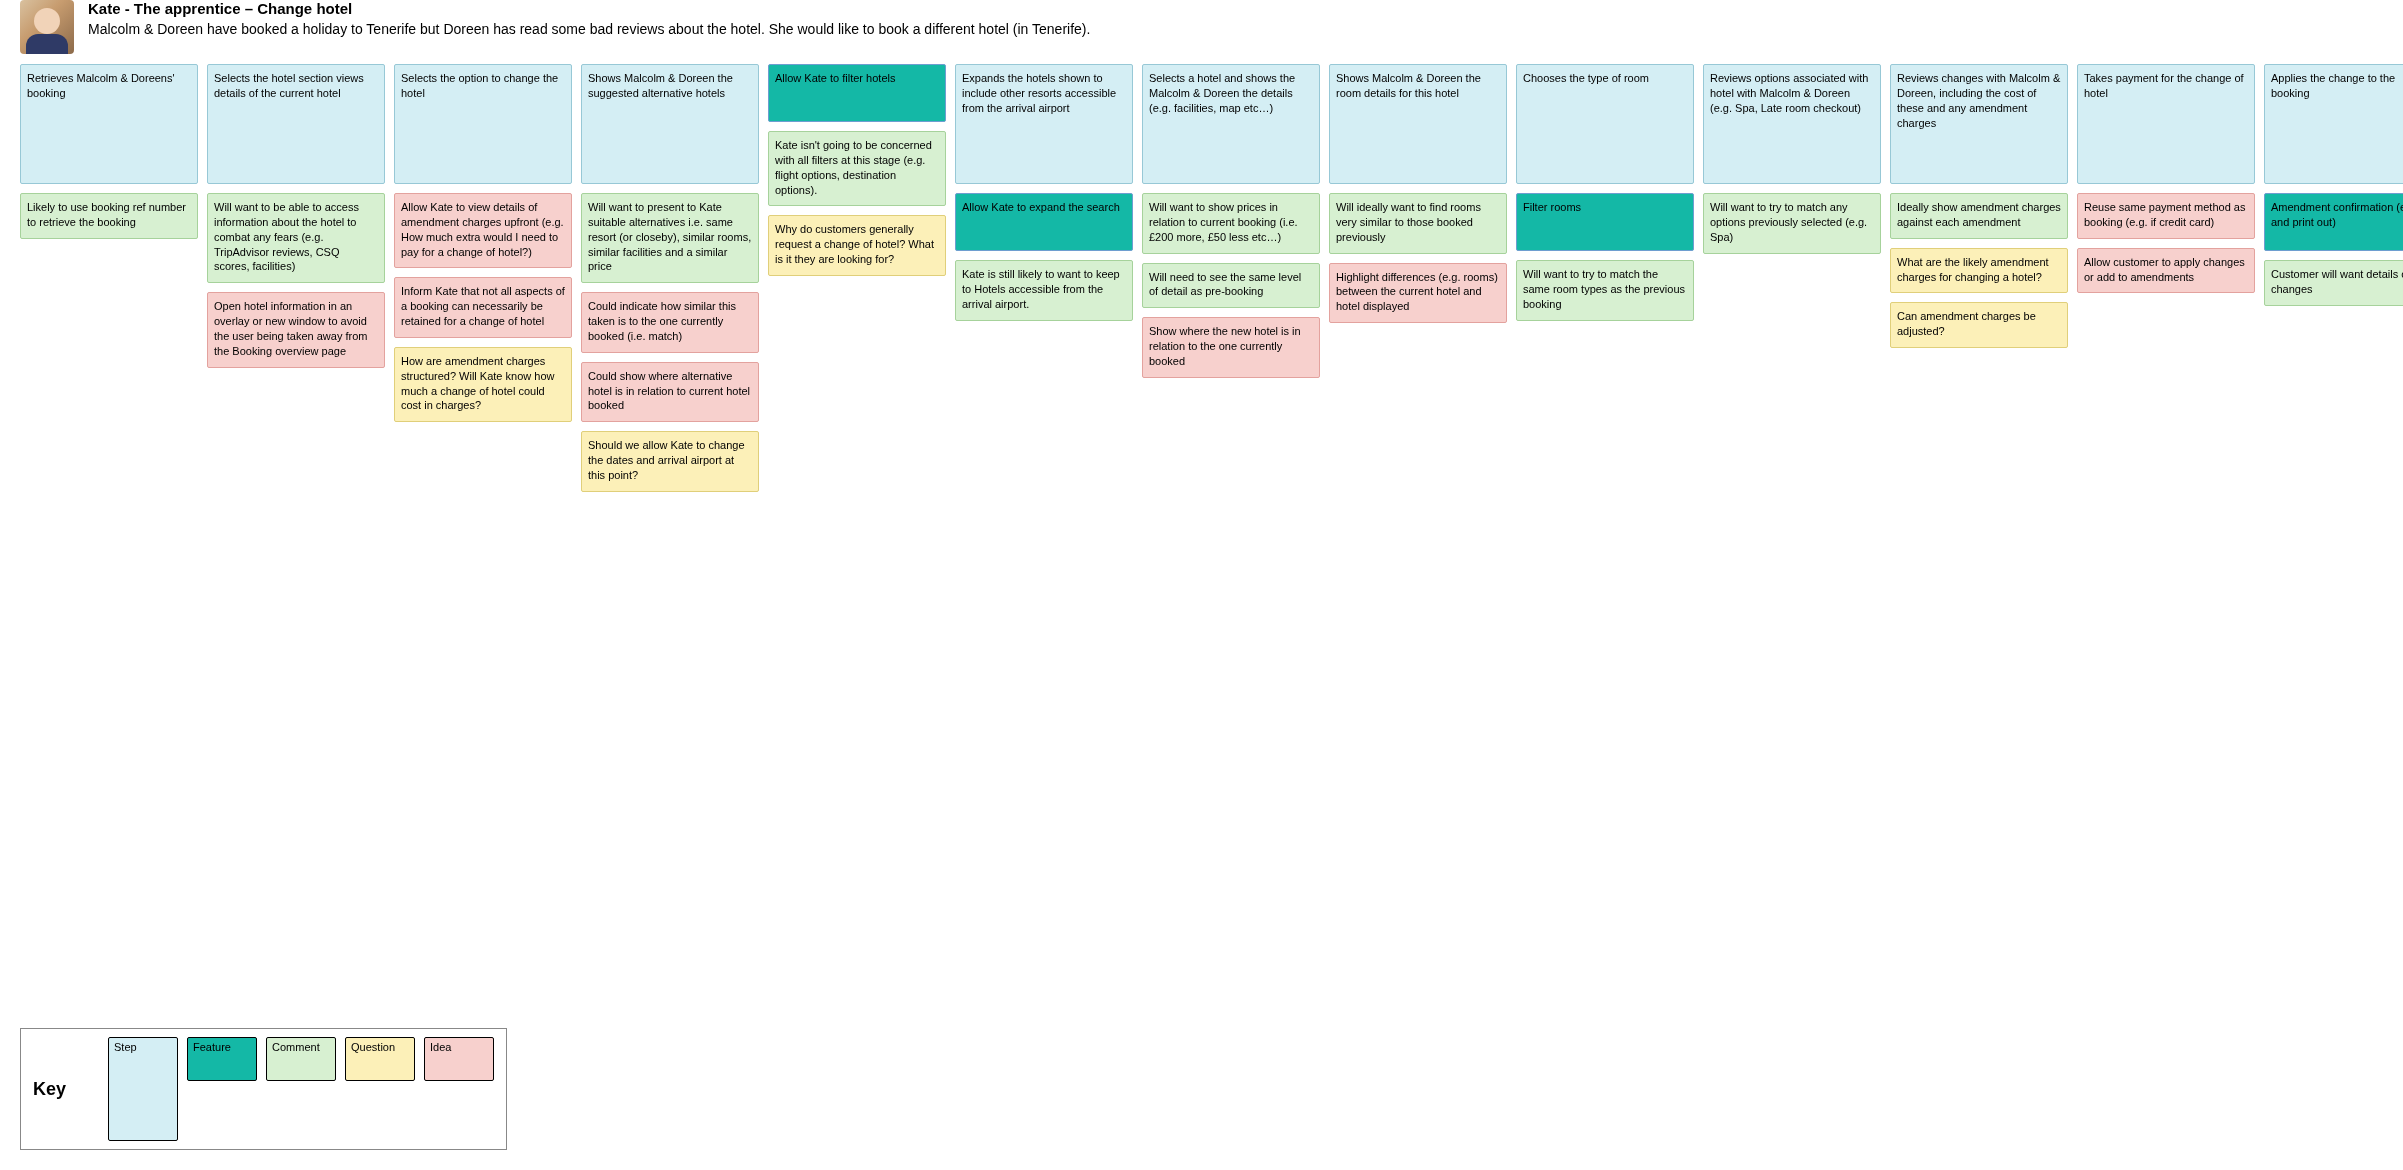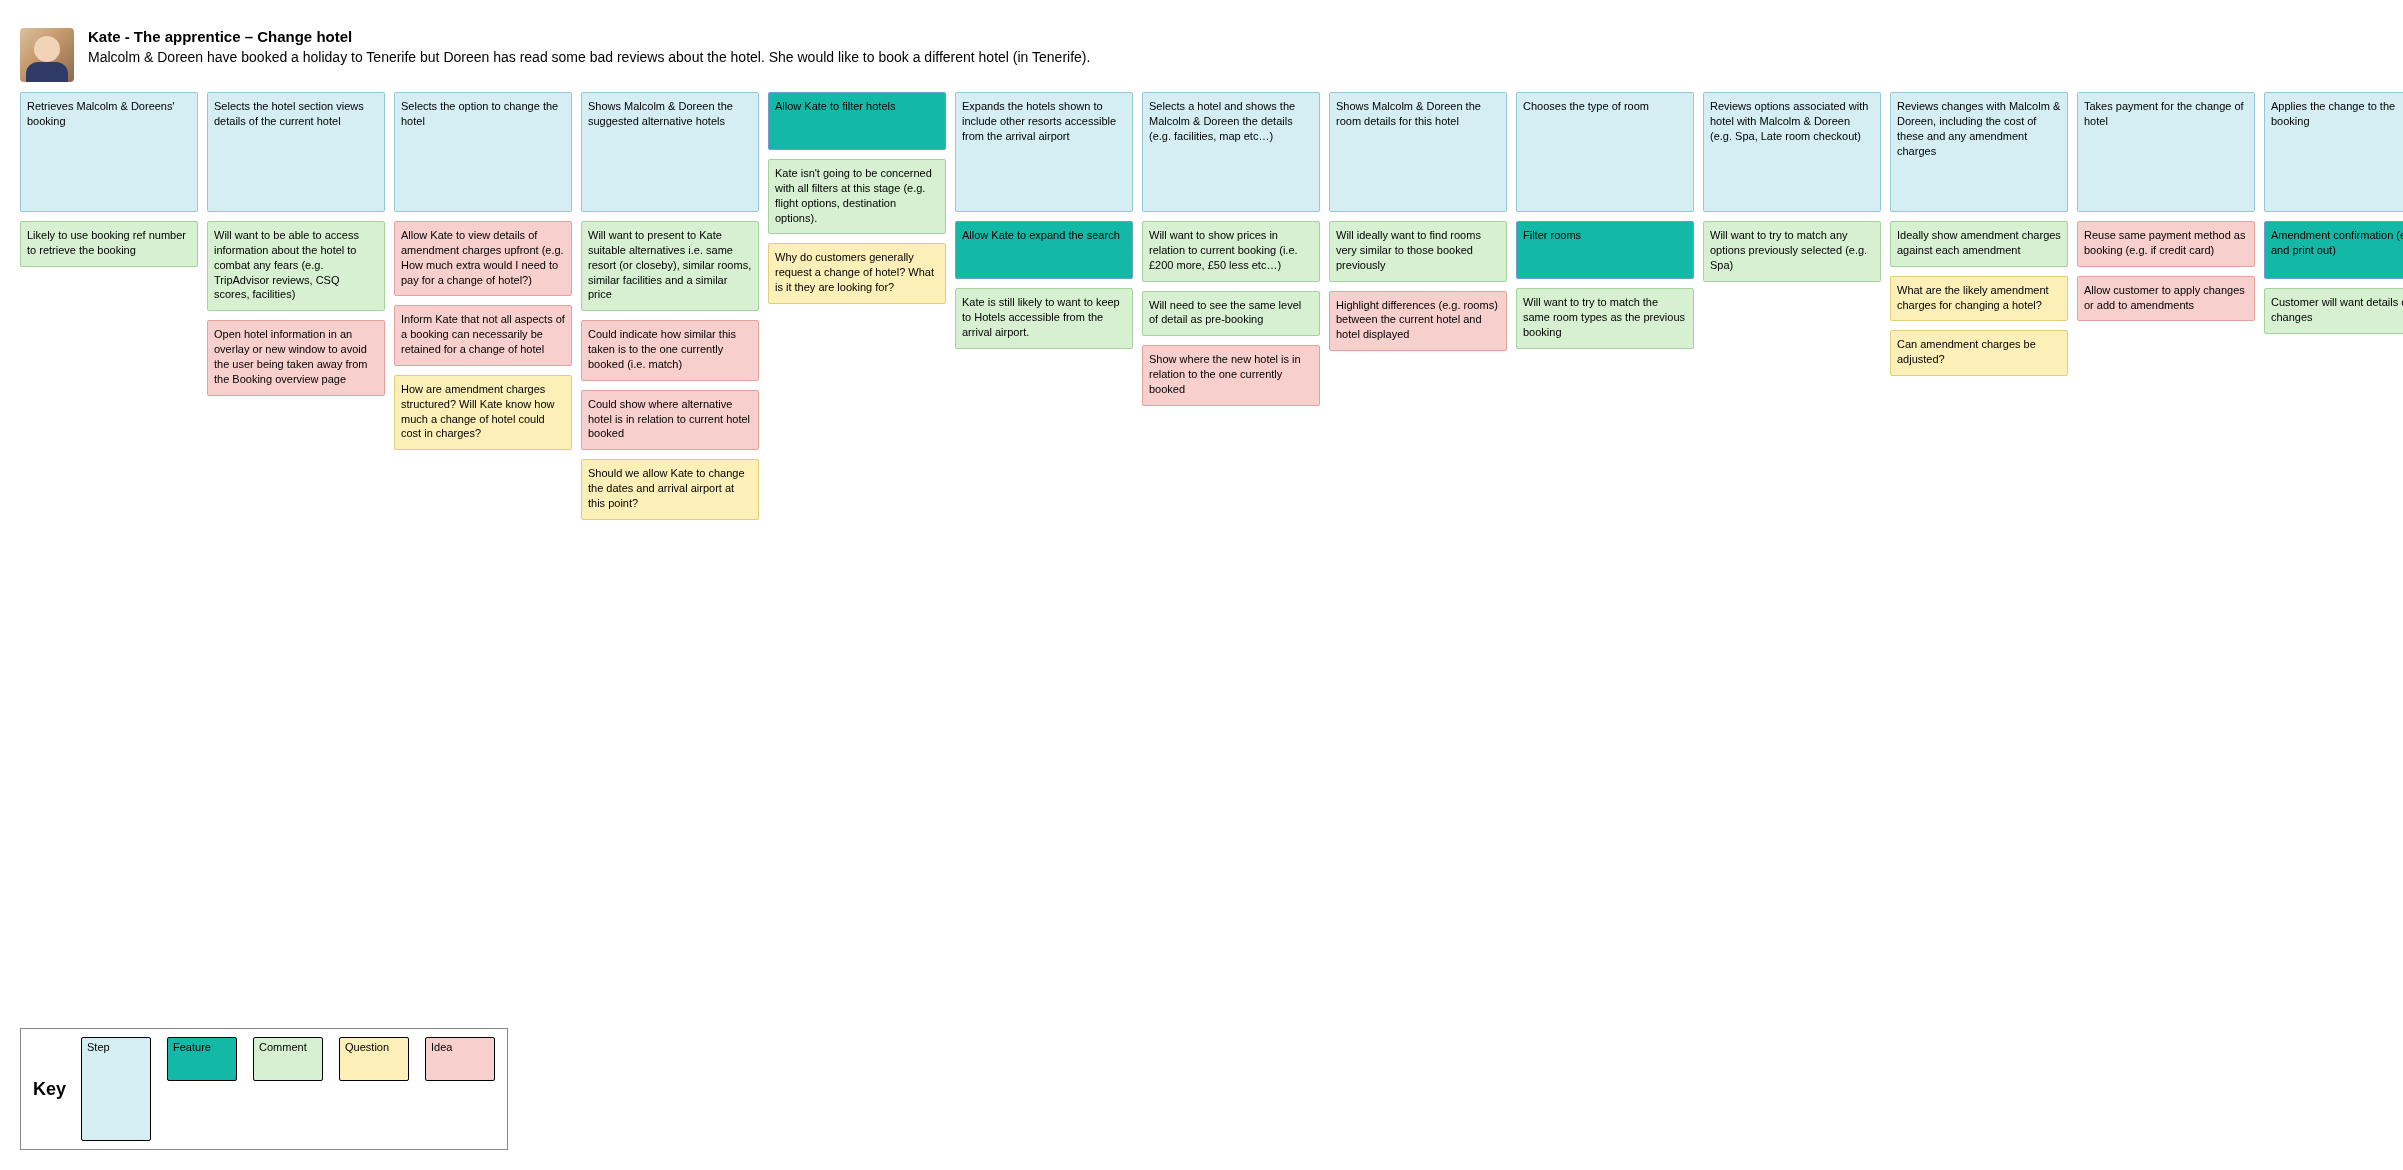--- a/index.html
+++ b/index.html
@@ -1,16 +1,16 @@
 <!DOCTYPE html>
 <html><head>
 <meta charset="utf-8">
 <style>
   html,body{margin:0;padding:0;font-family:Arial,Helvetica,sans-serif;font-size:12px;color:#000;background:#fff;}
-  .header{display:flex;align-items:flex-start;padding:28px 20px 10px 20px;gap:14px;}
+  .header{display:flex;align-items:flex-start;padding:0 20px 10px 20px;gap:14px;}
   .avatar{width:54px;height:54px;border-radius:4px;background:linear-gradient(135deg,#d9c19f 0%,#c79c6f 40%,#8c6a4a 100%);position:relative;overflow:hidden;flex:none;}
   .avatar::before{content:"";position:absolute;top:8px;left:14px;width:26px;height:26px;border-radius:50%;background:#f1d3b8;}
   .avatar::after{content:"";position:absolute;bottom:-6px;left:6px;right:6px;height:26px;border-radius:12px 12px 0 0;background:#2f3a66;}
   .title{font-weight:bold;font-size:15px;margin:0 0 4px 0;}
   .subtitle{font-size:14px;margin:0;}
   .board{display:flex;gap:9px;padding:0 20px 40px 20px;align-items:flex-start;}
   .col{display:flex;flex-direction:column;gap:9px;width:178px;flex:none;}
   .card{border:1px solid;border-radius:2px;padding:6px 6px 8px 6px;font-size:11px;line-height:1.35;min-height:28px;}
   .step     {background:#d4eef4;border-color:#97c8d6;min-height:104px;}
   .feature  {background:#14b8a6;border-color:#6e9ed0;min-height:42px;}
@@ -98,20 +98,20 @@
     </div>
     <div class="col">
       <div class="card step">Applies the change to the booking</div>
       <div class="card feature">Amendment confirmation (email and print out)</div>
       <div class="card comment">Customer will want details of the changes</div>
     </div>
   </div>
 
 <div class="key">
   <span class="key-label">Key</span>
-  <span id="key-items" style="display: flex; gap: 16px;">
+  <span id="key-items" style="display: flex; gap: 9px; margin-left: 27px;">
       <div class="swatch step">Step</div>
       <div class="swatch feature">Feature</div>
       <div class="swatch comment">Comment</div>
       <div class="swatch question">Question</div>
       <div class="swatch idea">Idea</div>
     </span>
 </div>
 
 </body></html>

